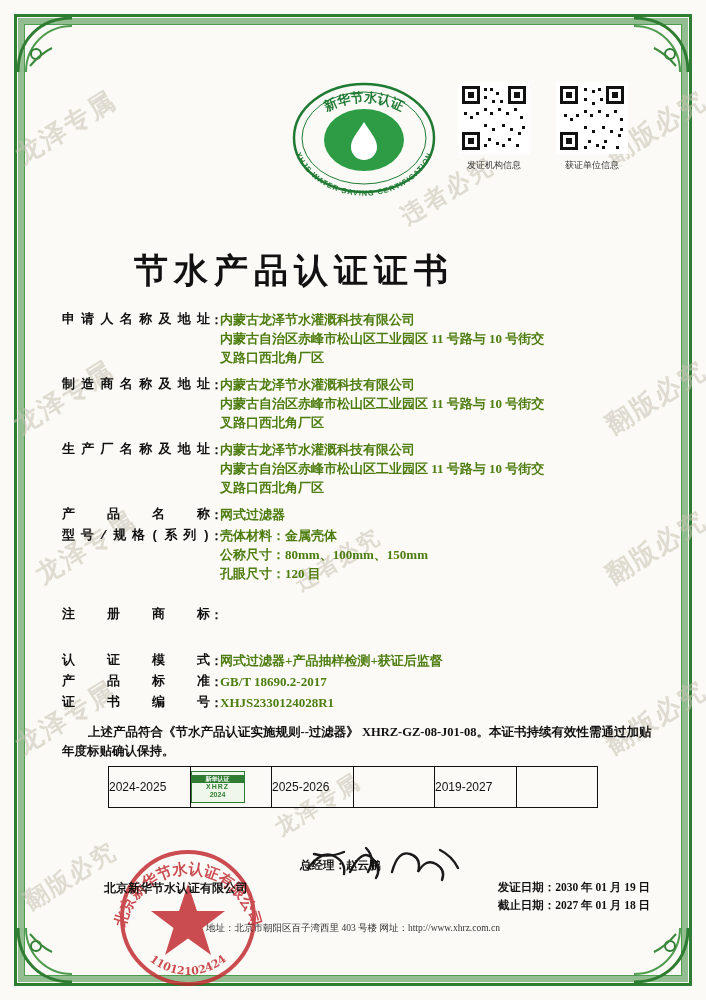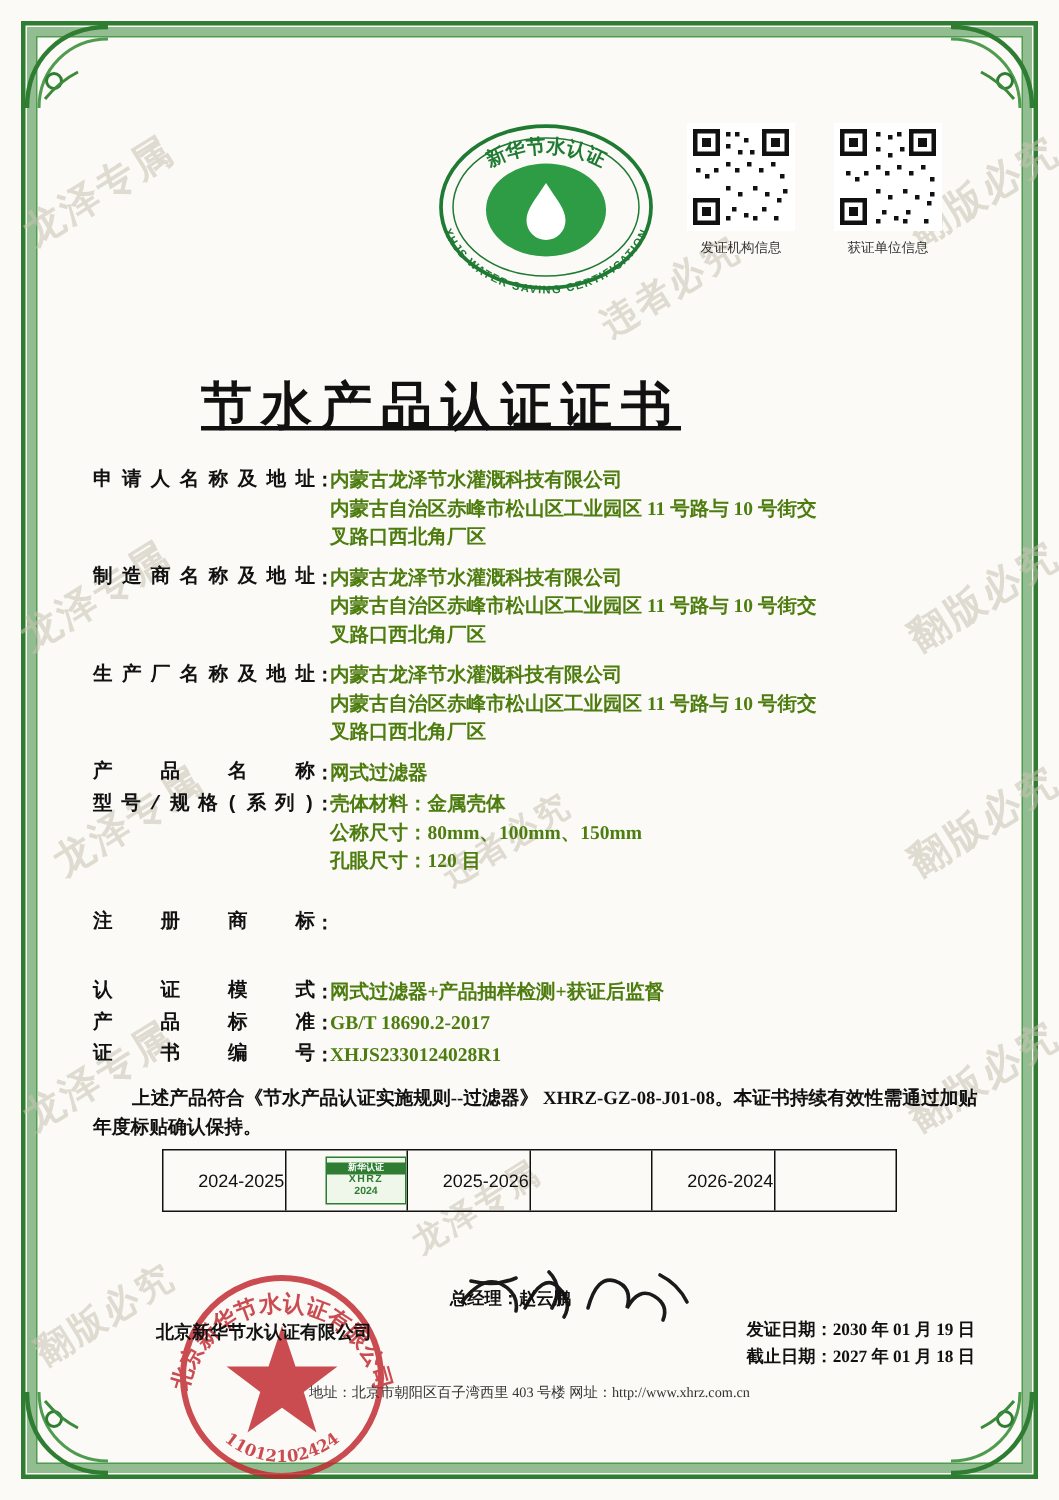--- a/index.html
+++ b/index.html
@@ -69,21 +69,20 @@
     text-align:center;font-size:9px;color:#333;margin-top:5px;
     font-family:"Liberation Sans",sans-serif;
   }
   .qr-item{width:72px;}
 
   
   .title{
     position:absolute;top:248px;left:0;width:588px;text-align:center;
     font-size:34px;font-weight:bold;letter-spacing:6px;color:#111;
     font-family:"DejaVu Serif",serif;
-    text-decoration:underline;
   }
 
   
   .fields{position:absolute;left:62px;top:310px;width:590px;}
   .row{display:flex;align-items:flex-start;margin-bottom:2px;}
   .lab{
     width:148px;text-align:justify;text-align-last:justify;
     font-size:13px;line-height:19px;font-weight:bold;color:#111;
     flex:0 0 148px;
     font-family:Liberation Mono, monospace;
@@ -105,21 +104,21 @@
     font-size:12.5px;line-height:19px;font-weight:bold;text-indent:26px;
   }
 
   
   .years{
     position:absolute;left:108px;top:766px;width:490px;height:42px;
     display:flex;border:1px solid #111;box-sizing:border-box;
   }
   .ycell{
     flex:1;border-right:1px solid #111;
-    display:flex;align-items:center;justify-content:flex-end;
+    display:flex;align-items:center;justify-content:flex-start;
     font-size:12px;font-family:"Liberation Sans",sans-serif;
     position:relative;
   }
   .ycell:last-child{border-right:none;}
   .ystamp{
     width:52px;height:30px;border:1px solid #2f7d32;
     display:flex;flex-direction:column;align-items:center;justify-content:center;
     color:#2f7d32;font-size:6px;line-height:8px;font-weight:bold;
     background:#eef7ea;
   }
@@ -426,21 +425,21 @@
         <span class="s3">2024</span>
       </div>
     </div>
     <div class="ycell">
       <span>2025-2026</span>
     </div>
     <div class="ycell">
       <span></span>
     </div>
     <div class="ycell">
-      <span>2026-2024</span>
+      <span>2019-2027</span>
     </div>
     <div class="ycell">
       <span></span>
     </div>
   </div>
 
   <div class="redstamp">
     <svg viewBox="0 0 172 172" width="172" height="172" opacity="0.82">
       <defs>
         <path id="stampArc" d="M 24 96 A 64 64 0 0 1 148 96"></path>

